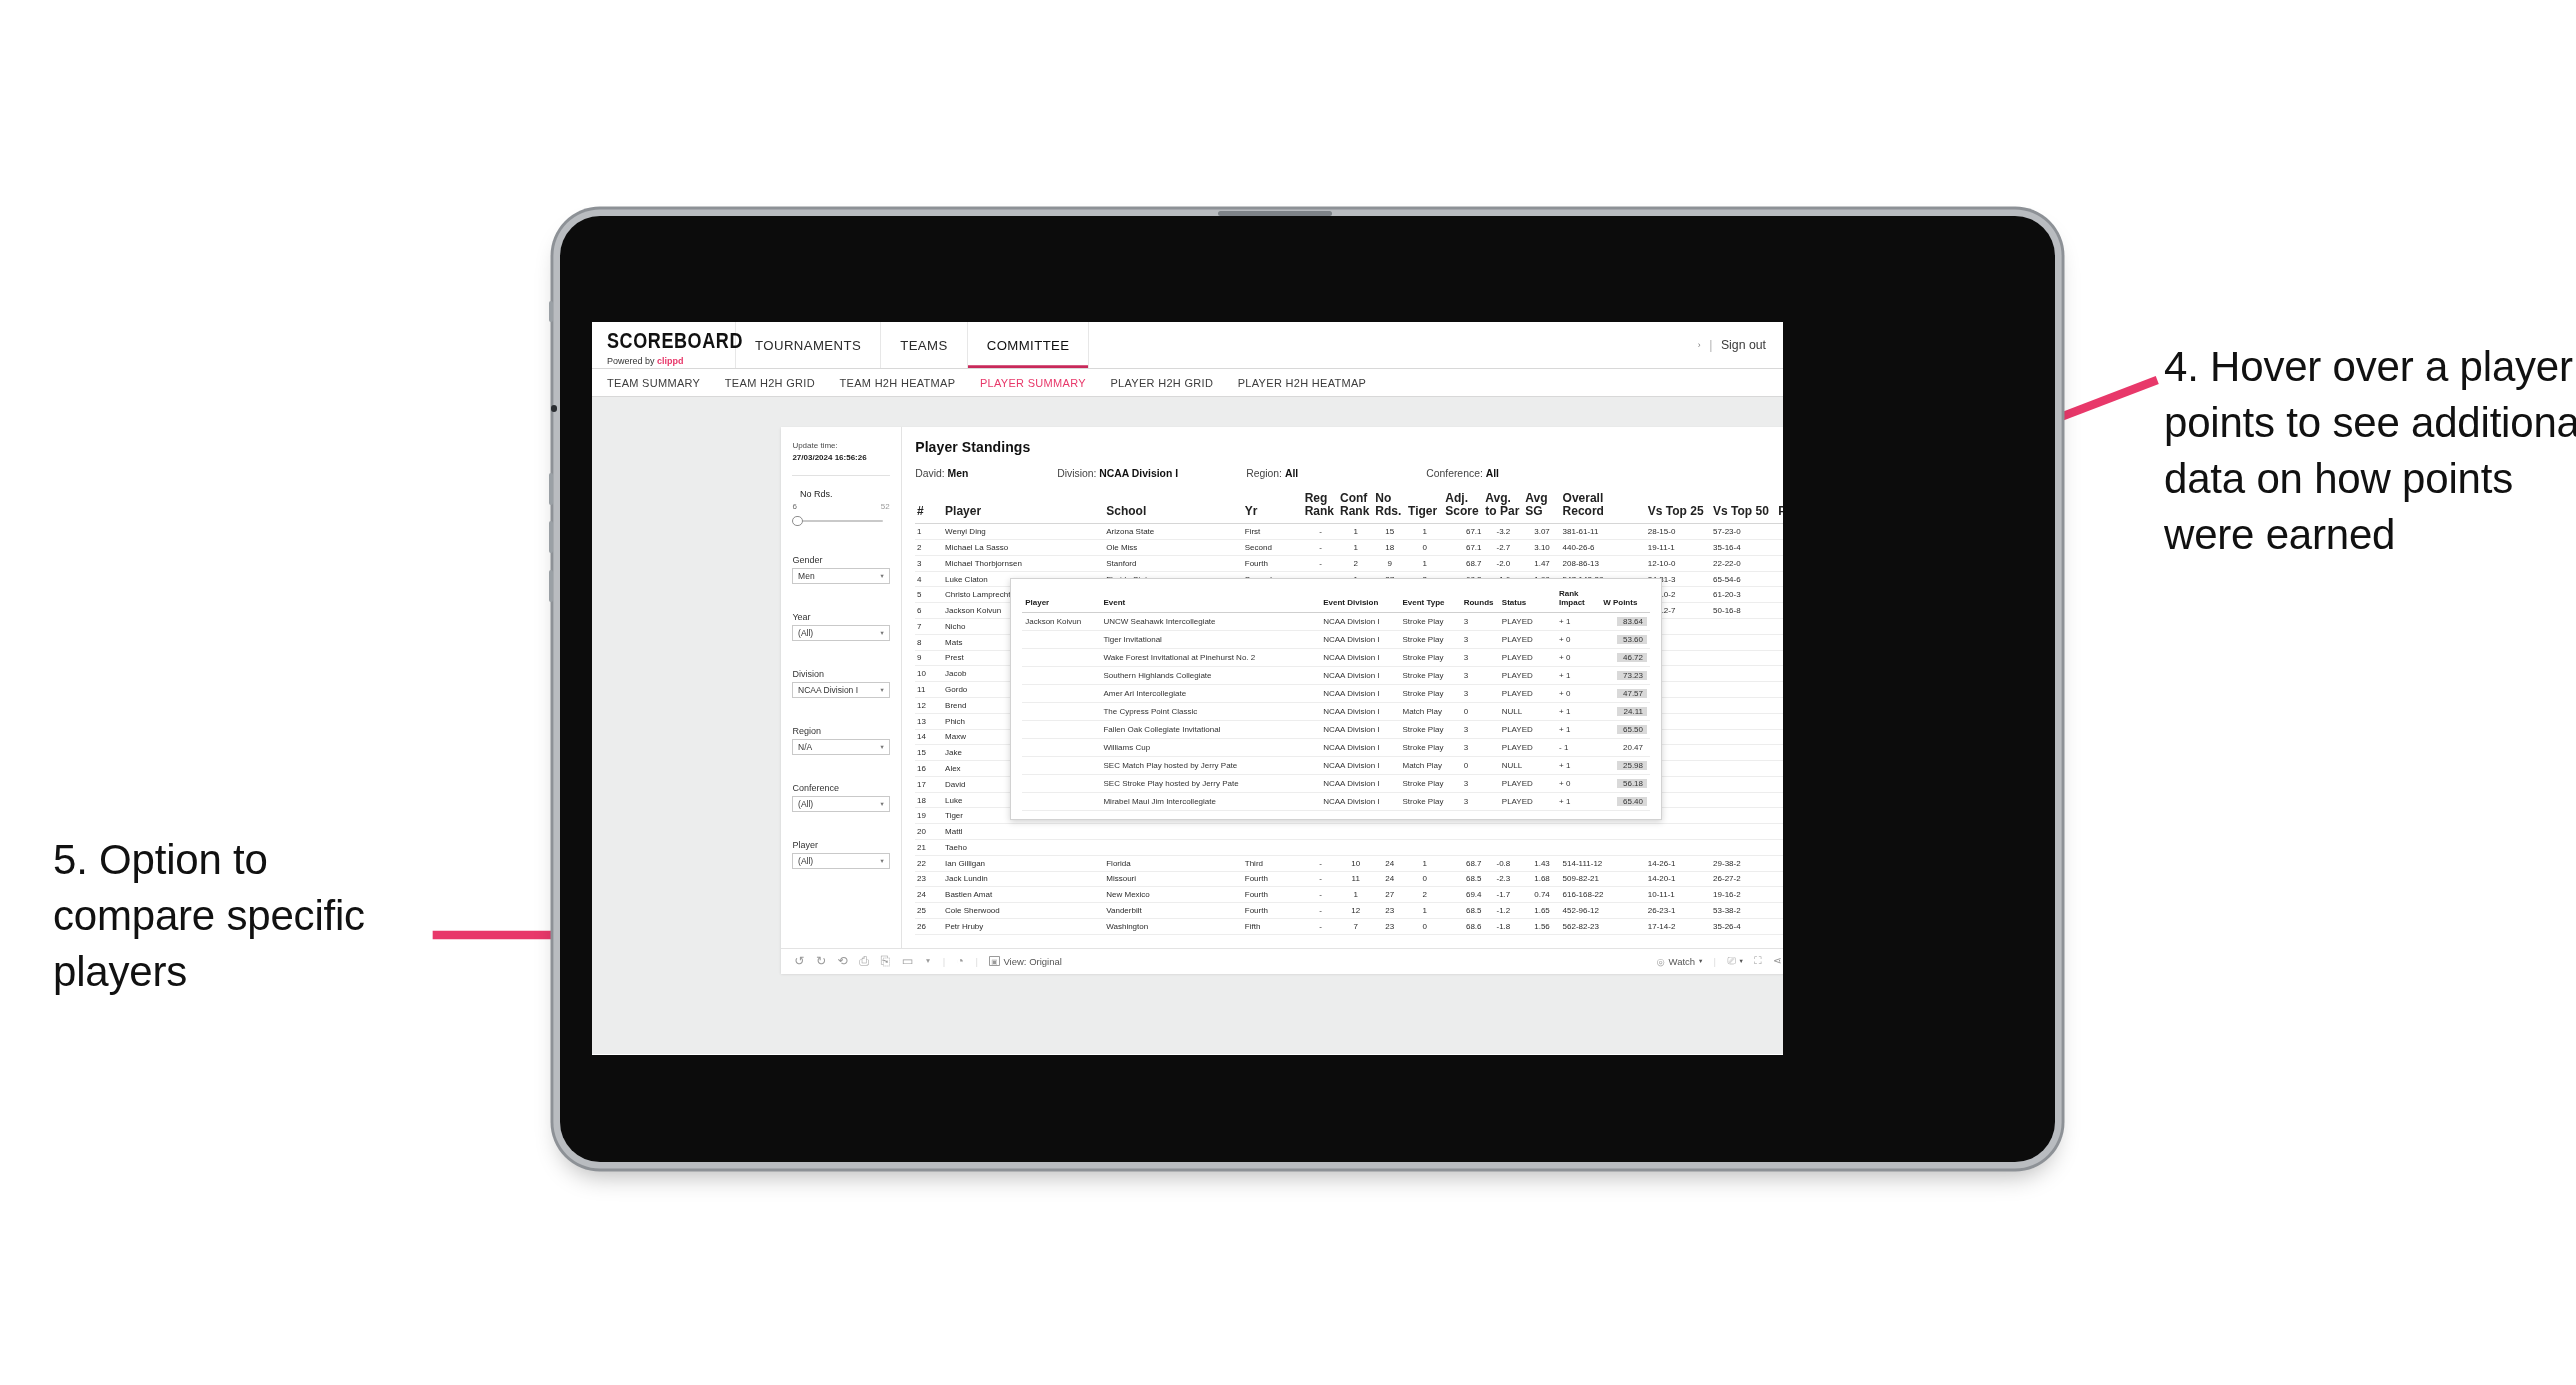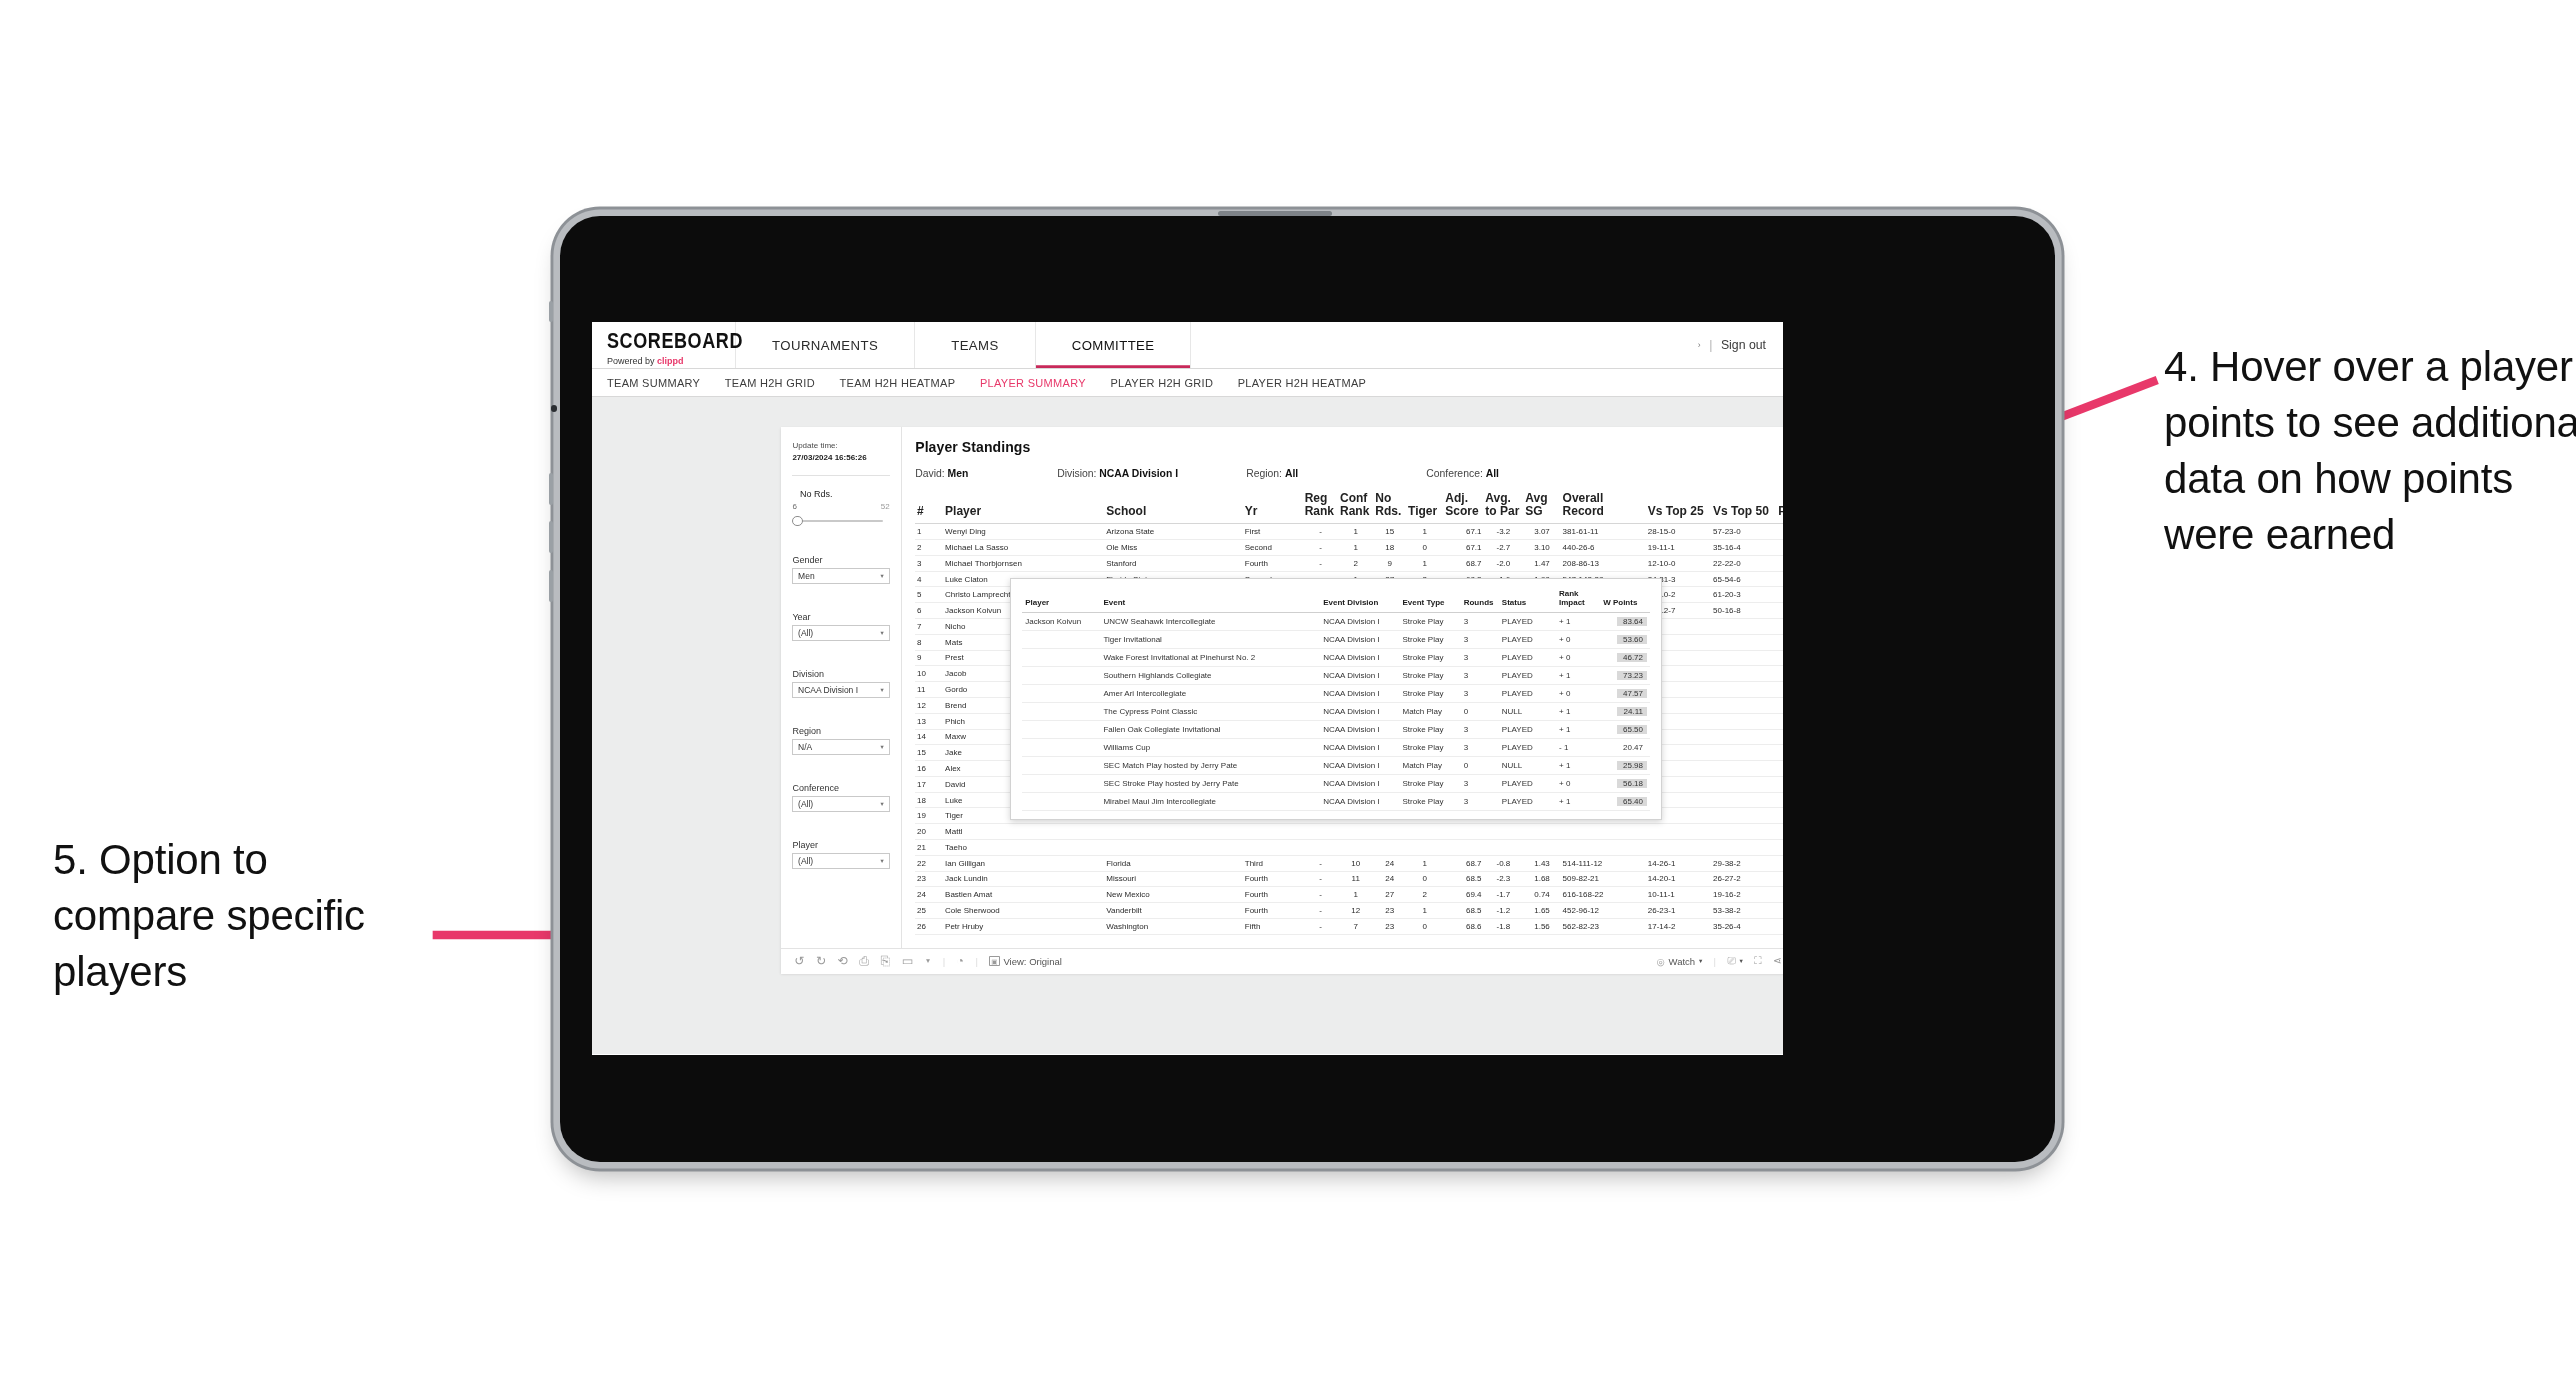--- a/index.html
+++ b/index.html
@@ -59,21 +59,21 @@
   .brand-title {
     font-family: "Liberation Sans", sans-serif;
     font-weight: 700; font-size: 18px; letter-spacing: 0.6px; color:#111;
     transform: scaleY(1.18); transform-origin: left top;
   }
   .brand-sub { font-size: 9px; color:#333; margin-top: 6.6px; }
   .brand-sub .pink { color:#e8386a; font-weight:700; }
 
   .topnav { display:flex; align-items:stretch; }
   .topnav-item {
-    display:flex; align-items:center; padding: 0 36px;
+    display:flex; align-items:center; padding: 0 19px;
     font-size: 13.2px; color:#2b2b2b; letter-spacing:0.4px;
     border-left:0.9px solid #e7e7e7; border-right:0.9px solid #e7e7e7;
     margin-left:-0.9px; cursor:pointer;
   }
   .topnav-item.active { box-shadow: inset 0 -2.8px 0 0 #c8295a; color:#111; }
   .topbar-right {
     margin-left:auto; display:flex; align-items:center; gap:8.5px;
     padding-right:17px; font-size:12.3px; color:#3a3a3a;
   }
   .topbar-right .sep { color:#b5b5b5; }

